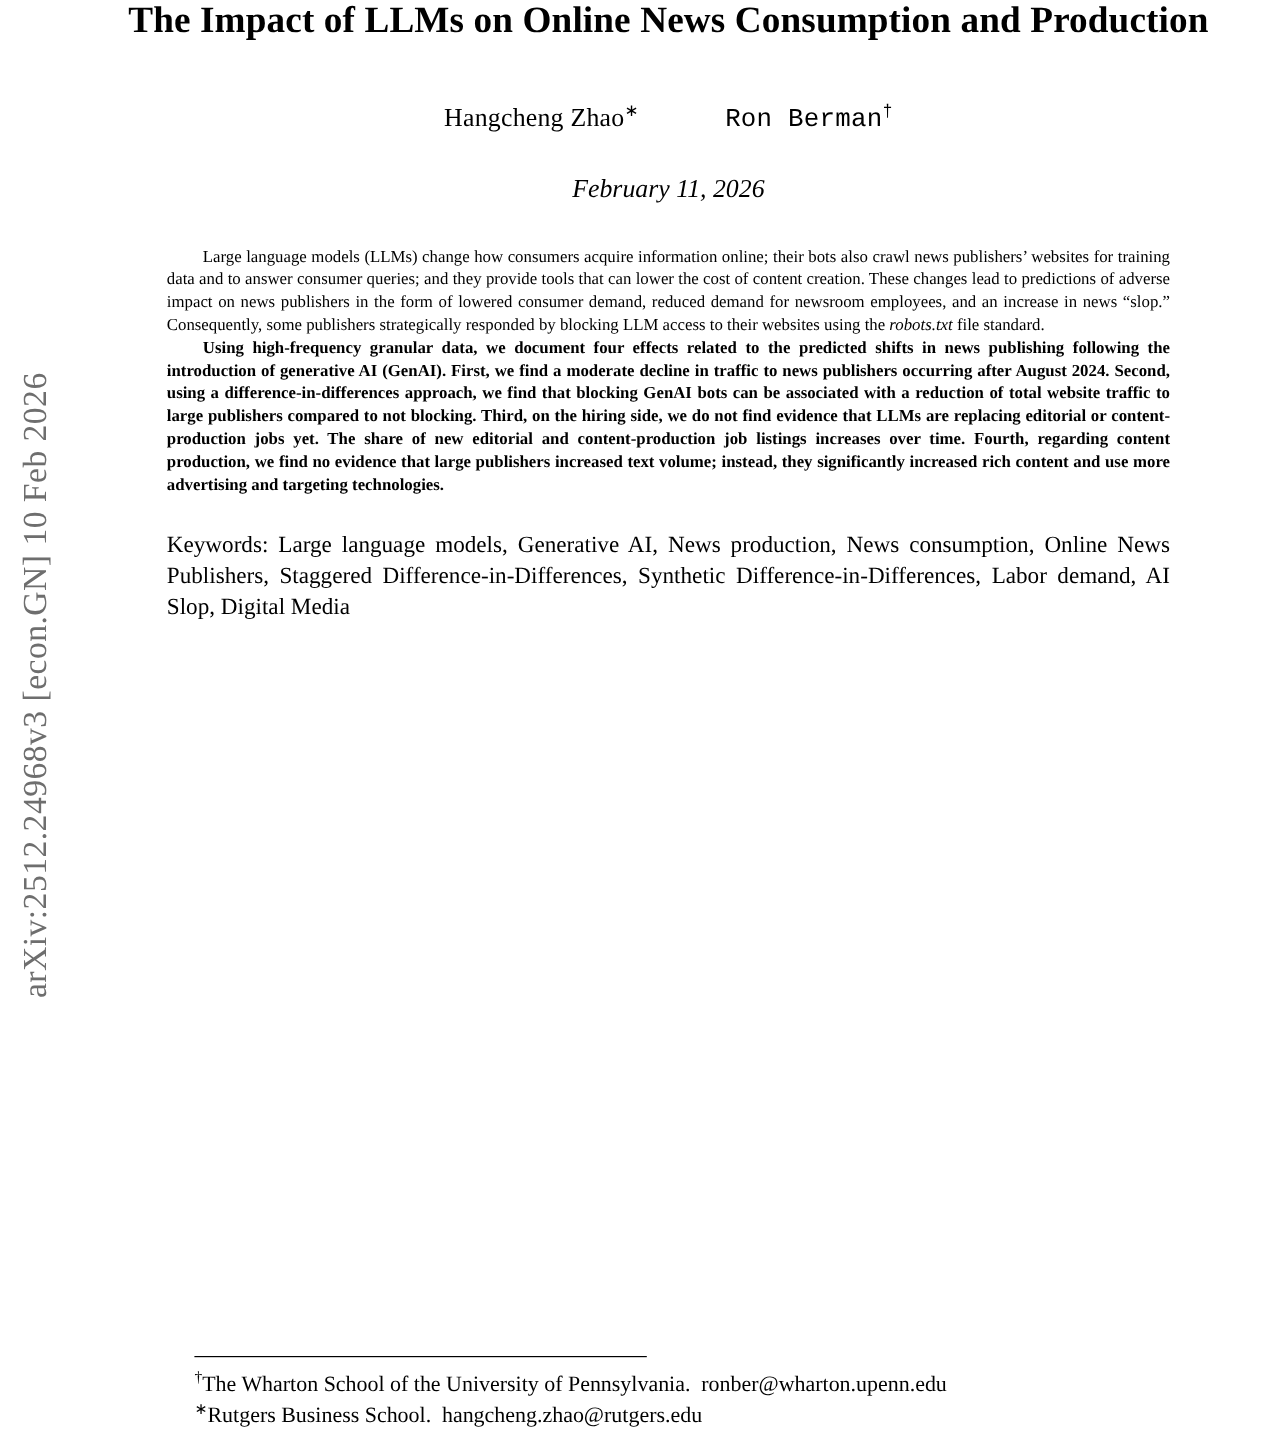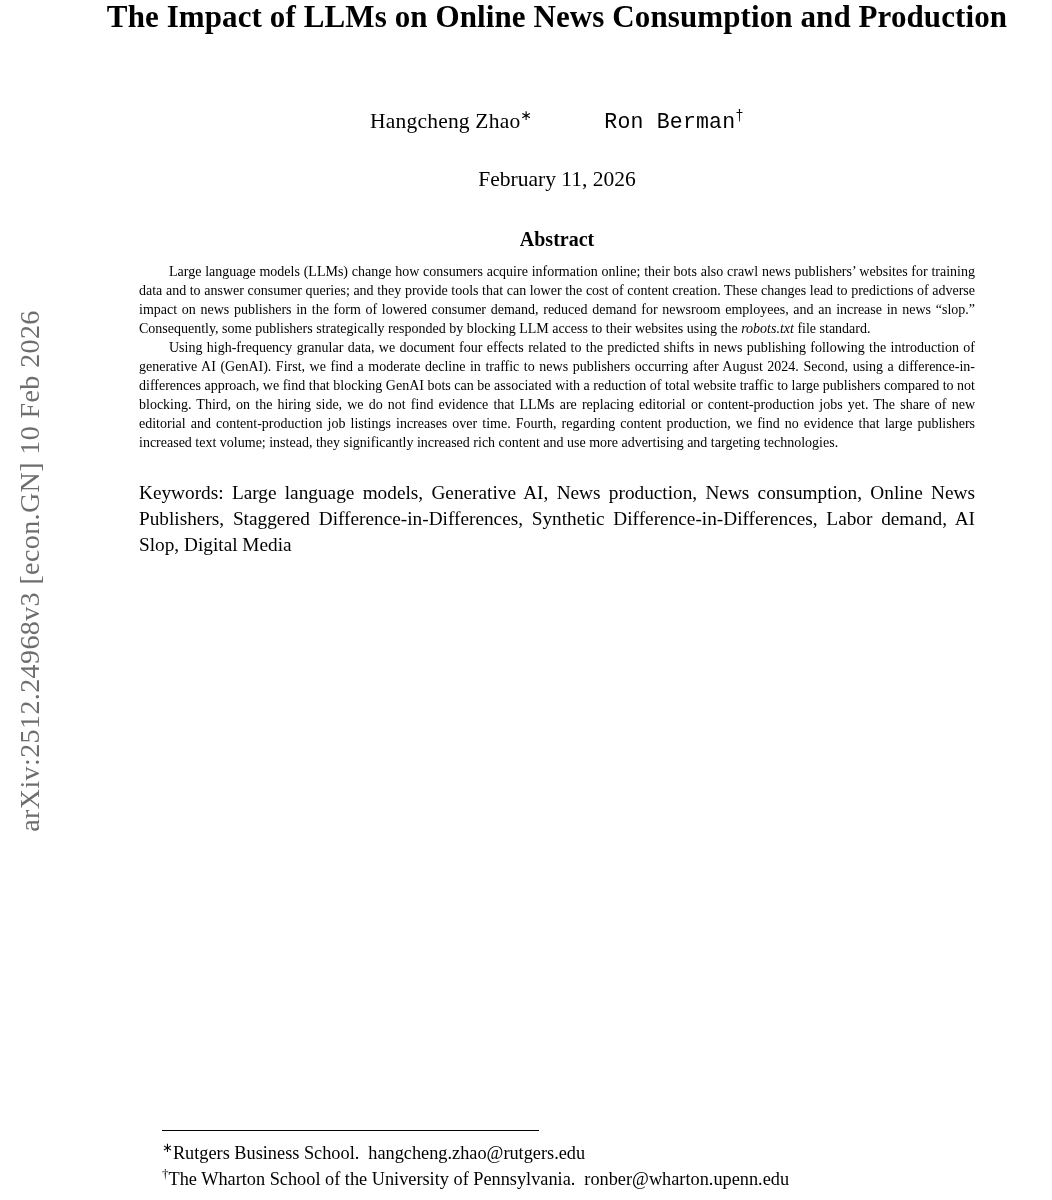--- a/index.html
+++ b/index.html
@@ -56,28 +56,29 @@
     letter-spacing: 0.1px;
     white-space: nowrap;
   }
 
   .authors {
     margin-top: 50px;
     text-align: center;
     font-size: 21.5px;
     letter-spacing: 0.2px;
   }
-  .authors .author { display: inline-block; margin-top: 23px; }
+  .authors .author { display: inline-block; }
   .authors .author + .author { margin-left: 72px; font-family: Liberation Mono, monospace; }
   .authors sup { font-size: 14px; vertical-align: super; }
 
   .pub-date {
     margin-top: 33px;
     text-align: center;
     font-size: 21.5px;
+    font-style: italic;
   }
 
   .abstract-block {
     margin: 36px auto 0 auto;
     width: 836px;
   }
   .abstract-heading {
     text-align: center;
     font-weight: bold;
     font-size: 20px;
@@ -85,21 +86,21 @@
   }
   .abstract-block p {
     margin: 0;
     font-size: 14px;
     line-height: 1.355;
     text-align: justify;
     text-justify: inter-word;
     text-indent: 30px;
     hyphens: none;
   }
-  .abstract-block p + p { margin-top: 0; }
+  .abstract-block p + p { margin-top: 0; font-weight: bold; }
   .abstract-block em { font-style: italic; }
 
   .keywords {
     width: 836px;
     margin: 27px auto 4px auto;
     font-size: 19.3px;
     line-height: 1.355;
     text-align: justify;
   }
 
@@ -137,26 +138,25 @@
 
   <h1 class="paper-title">The Impact of LLMs on Online News Consumption and Production</h1>
 
   <div class="authors">
     <span class="author"><span>Hangcheng Zhao</span><sup>∗</sup></span><span class="author"><span>Ron Berman</span><sup>†</sup></span>
   </div>
 
   <div class="pub-date">February 11, 2026</div>
 
   <div class="abstract-block">
-    <div class="abstract-heading">Abstract</div>
     <p><span>Large language models (LLMs) change how consumers acquire information online; their bots also crawl news publishers’ websites for training data and to answer consumer queries; and they provide tools that can lower the cost of content creation. These changes lead to predictions of adverse impact on news publishers in the form of lowered consumer demand, reduced demand for newsroom employees, and an increase in news “slop.” Consequently, some publishers strategically responded by blocking LLM access to their websites using the </span><em>robots.txt</em><span> file standard.</span></p>
     <p>Using high-frequency granular data, we document four effects related to the predicted shifts in news publishing following the introduction of generative AI (GenAI). First, we find a moderate decline in traffic to news publishers occurring after August 2024. Second, using a difference-in-differences approach, we find that blocking GenAI bots can be associated with a reduction of total website traffic to large publishers compared to not blocking. Third, on the hiring side, we do not find evidence that LLMs are replacing editorial or content-production jobs yet. The share of new editorial and content-production job listings increases over time. Fourth, regarding content production, we find no evidence that large publishers increased text volume; instead, they significantly increased rich content and use more advertising and targeting technologies.</p>
   </div>
 
   <div class="keywords">Keywords: Large language models, Generative AI, News production, News consumption, Online News Publishers, Staggered Difference-in-Differences, Synthetic Difference-in-Differences, Labor demand, AI Slop, Digital Media</div>
 
   <div class="footnote-area">
     <div class="footnote-rule"></div>
+    <div class="footnote-line"><sup>†</sup><span>The Wharton School of the University of Pennsylvania.</span><span class="sep"></span><span>ronber@wharton.upenn.edu</span></div>
     <div class="footnote-line"><sup>∗</sup><span>Rutgers Business School.</span><span class="sep"></span><span>hangcheng.zhao@rutgers.edu</span></div>
-    <div class="footnote-line"><sup>†</sup><span>The Wharton School of the University of Pennsylvania.</span><span class="sep"></span><span>ronber@wharton.upenn.edu</span></div>
   </div>
 
 </div>
 
 </body></html>

